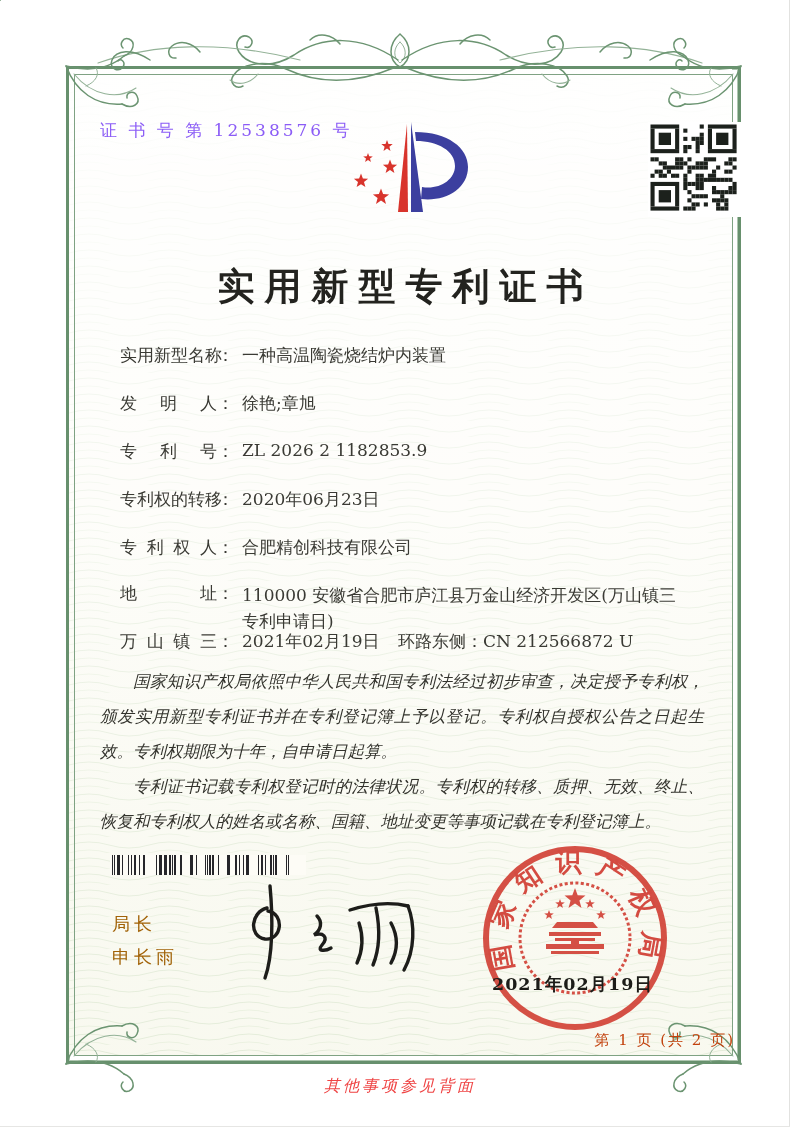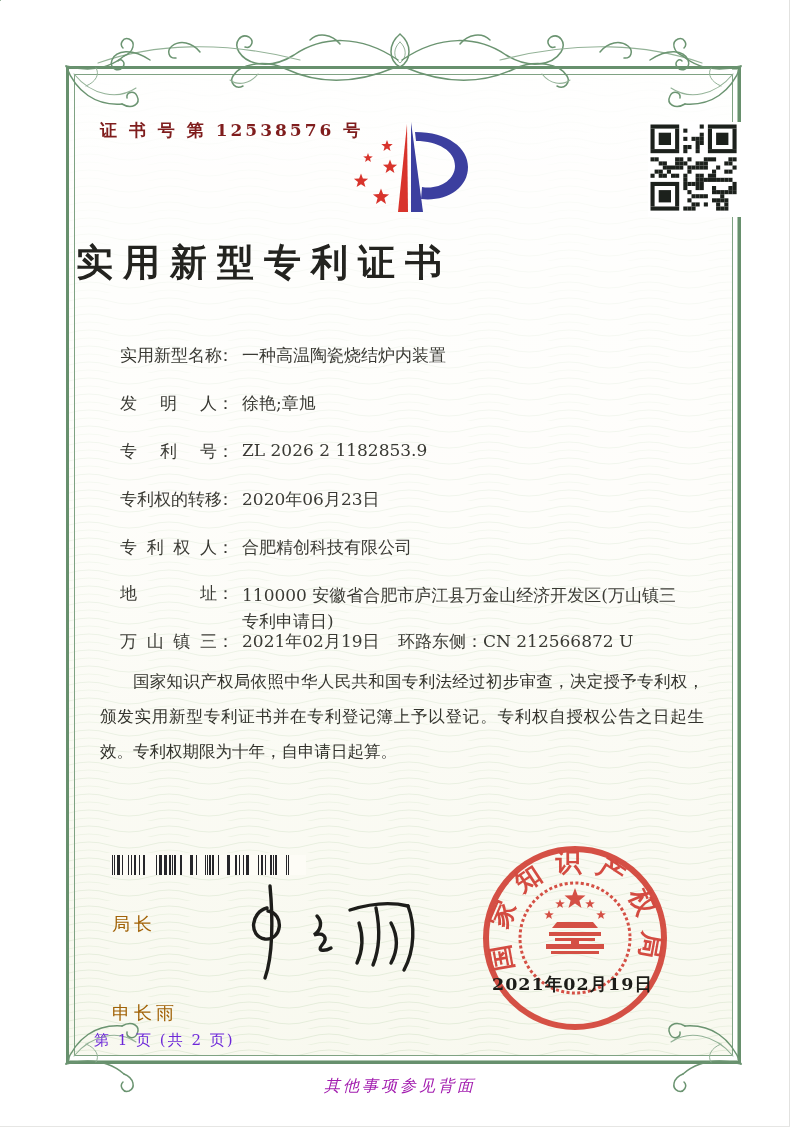--- a/index.html
+++ b/index.html
@@ -8,42 +8,42 @@
   .abs{position:absolute;}
   
   .paper-edge-right{left:789px;top:0;width:1px;height:1126px;background:#e2e2e0;}
   .paper-edge-bottom{left:0;top:1126px;width:790px;height:1px;background:#e6e6e4;}
   
   .frame{left:66px;top:66px;width:669px;height:992px;border:3px solid #67906d;
          box-shadow:inset 0 0 0 1px #aec6b0;}
   .frame-inner{position:absolute;left:5px;top:5px;right:5px;bottom:5px;
                border:1px solid #7fa283;}
   
-  .certno{left:100px;top:119px;font-size:17px;letter-spacing:3px;color:#7f1d1d;font-weight:bold;}
-  .title{left:66px;top:238px;width:669px;text-align:left;font-size:37px;
+  .certno{left:100px;top:119px;font-size:17px;letter-spacing:3px;color:#8b5cf6;}
+  .title{left:66px;top:262px;width:669px;text-align:center;font-size:37px;
          font-weight:700;letter-spacing:10px;text-indent:10px;color:#23231f;}
   .frow{left:120px;font-size:17px;color:#3a3a34;white-space:nowrap;}
   .flabel{display:inline-block;width:97px;text-align:justify;text-align-last:justify;
           vertical-align:top;}
   .colon{display:inline-block;vertical-align:top;}
   .fvalue{display:inline-block;margin-left:8px;vertical-align:top;}
   .fvalue2{position:absolute;left:278px;top:0;white-space:nowrap;}
   .addr-lines{display:inline-block;margin-left:8px;vertical-align:top;
               line-height:26px;white-space:normal;width:480px;}
   .paras{left:100px;top:664px;width:604px;font-size:16.5px;line-height:35px;
-         color:#33332d;text-align:justify;}
+         font-style:italic;color:#33332d;text-align:justify;}
   .paras p{margin:0;text-indent:2em;}
   .officer{left:112px;font-family:"Liberation Sans","DejaVu Sans",sans-serif;
            font-size:18px;letter-spacing:4px;color:#a16207;}
   .seal-date{left:492px;top:972px;font-size:17.5px;font-weight:600;
              letter-spacing:1px;color:#1c1c18;z-index:9;}
-  .page-info{left:66px;top:1031px;width:669px;text-align:left;font-size:15px;
-             letter-spacing:2px;color:#6d28d9;margin-left:28px;}
+  .page-info{left:66px;top:1031px;width:669px;text-align:right;font-size:15px;
+             letter-spacing:2px;color:#c2410c;}
   .back-note{left:0;top:1076px;width:800px;text-align:center;font-size:16px;
-             font-style:italic;letter-spacing:3px;color:#a21caf;}
+             font-style:italic;letter-spacing:3px;color:#ef4444;}
   svg{display:block;}
 </style>
 </head>
 <body>
 
 <div class="abs paper-edge-right"></div>
 <div class="abs paper-edge-bottom"></div>
 
 <svg class="abs" style="left:0;top:0;z-index:2" width="800" height="1132" viewBox="0 0 800 1132" fill="none" stroke="#6b9471" stroke-width="1.5" stroke-linecap="round">
   <g id="topHalf">
@@ -262,20 +262,21 @@
 <div class="abs frow" style="top:582px;z-index:3">
   <span class="flabel">地址</span><span class="colon">：</span><span class="addr-lines"><span>110000 安徽省合肥市庐江县万金山经济开发区(万山镇三</span><br><span>专利申请日)</span></span>
 </div>
 <div class="abs frow" style="top:630px;z-index:3">
   <span class="flabel">万山镇三</span><span class="colon">：</span><span class="fvalue">2021年02月19日</span>
   <span class="fvalue2"><span>环路东侧</span><span>：</span><span>CN 212566872 U</span></span>
 </div>
 
 <div class="abs paras" style="z-index:3">
   <p>国家知识产权局依照中华人民共和国专利法经过初步审查，决定授予专利权，颁发实用新型专利证书并在专利登记簿上予以登记。专利权自授权公告之日起生效。专利权期限为十年，自申请日起算。</p>
+  <p>专利证书记载专利权登记时的法律状况。专利权的转移、质押、无效、终止、恢复和专利权人的姓名或名称、国籍、地址变更等事项记载在专利登记簿上。</p>
 </div>
 
 <svg class="abs" id="barcode-svg" style="left:110px;top:855px;z-index:3" width="196" height="20" viewBox="0 0 196 20">
   <rect width="196" height="20" fill="#fdfcf6"></rect>
 <rect x="2" y="0" width="1" height="20" fill="#26262a"></rect>
     <rect x="4" y="0" width="1" height="20" fill="#26262a"></rect>
     <rect x="7" y="0" width="3" height="20" fill="#26262a"></rect>
     <rect x="12" y="0" width="1" height="20" fill="#26262a"></rect>
     <rect x="18" y="0" width="1" height="20" fill="#26262a"></rect>
     <rect x="21" y="0" width="1" height="20" fill="#26262a"></rect>
@@ -305,21 +306,21 @@
     <rect x="151" y="0" width="2" height="20" fill="#26262a"></rect>
     <rect x="155" y="0" width="1" height="20" fill="#26262a"></rect>
     <rect x="160" y="0" width="2" height="20" fill="#26262a"></rect>
     <rect x="163" y="0" width="1" height="20" fill="#26262a"></rect>
     <rect x="165" y="0" width="2" height="20" fill="#26262a"></rect>
     <rect x="176" y="0" width="1" height="20" fill="#26262a"></rect>
     <rect x="178" y="0" width="1" height="20" fill="#26262a"></rect>
   </svg>
 
 <div class="abs officer" style="top:912px;z-index:3">局长</div>
-<div class="abs officer" style="top:1001px;z-index:3">申长雨</div>
+<div class="abs officer" style="top:945px;z-index:3">申长雨</div>
 
 <svg class="abs" style="left:222px;top:878px;z-index:4" width="210" height="105" viewBox="0 0 210 105" fill="none" stroke="#1d1d1a" stroke-width="3.4" stroke-linecap="round">
   <path d="M45 30 C29 34 26 58 43 61 C60 63 63 36 46 33"></path>
   <path d="M48 8 C51 40 51 78 43 100"></path>
   <path d="M95 38 C101 44 99 52 92 57 C101 54 107 59 100 67 C94 74 104 73 109 70"></path>
   <path d="M128 32 C150 25 170 24 186 28"></path>
   <path d="M154 30 C158 50 158 70 151 87"></path>
   <path d="M137 45 C142 60 140 74 135 85"></path>
   <path d="M169 45 C176 58 176 72 169 85"></path>
   <path d="M186 28 C193 46 193 72 182 92"></path>

